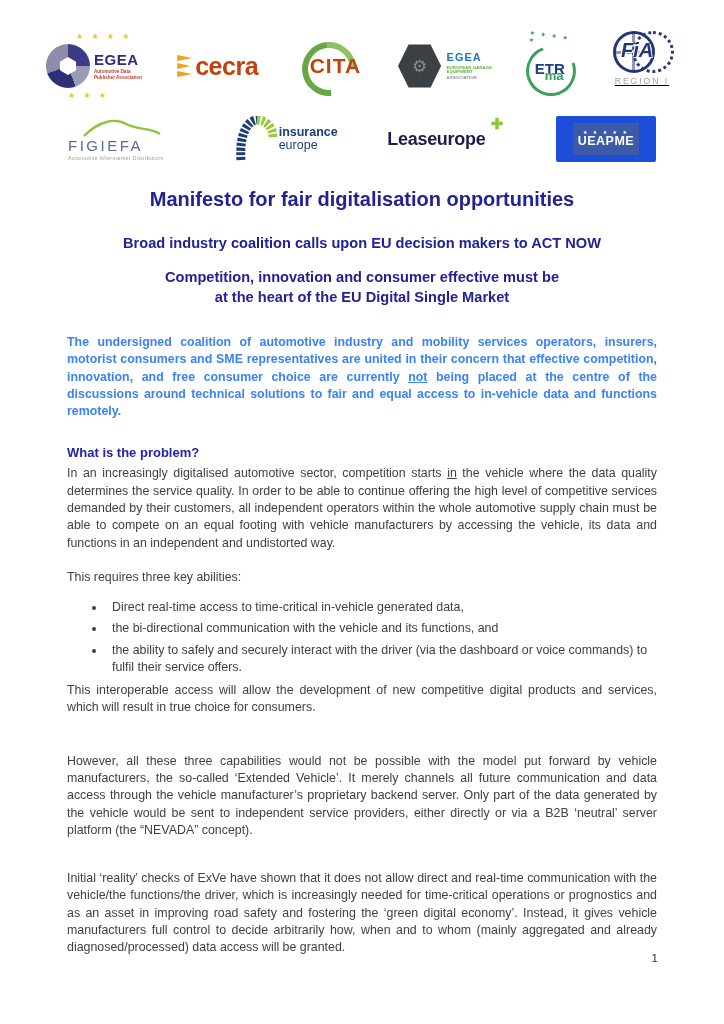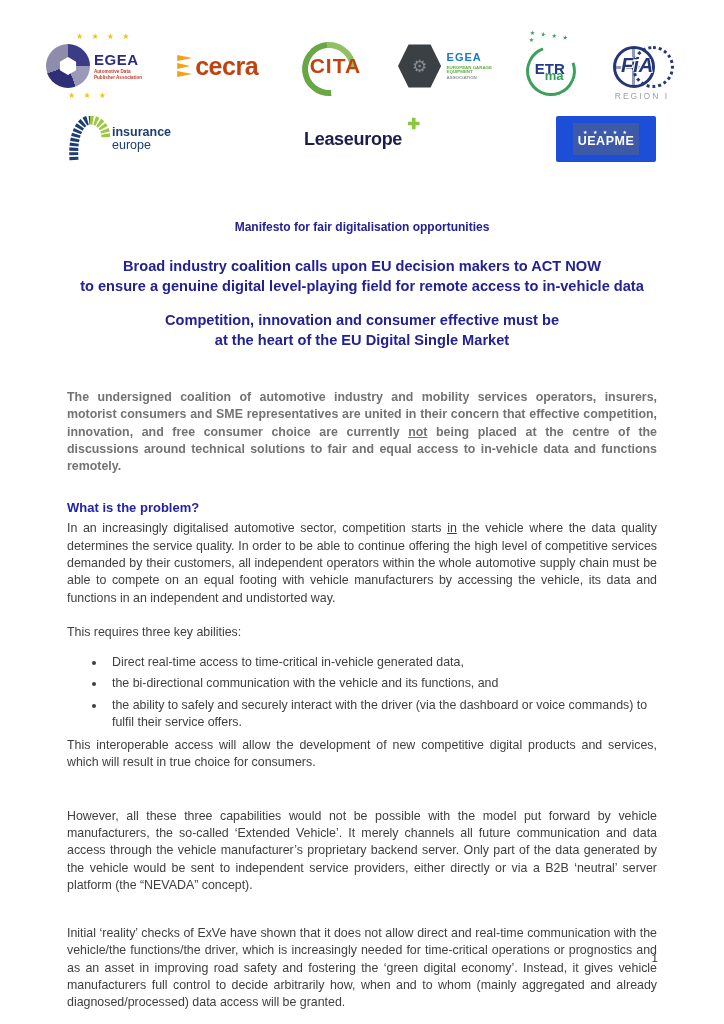--- a/index.html
+++ b/index.html
@@ -56,21 +56,21 @@
 
   
   .etrma{width:58px;height:64px;justify-content:center;}
   .etrma-circle{position:absolute;left:5px;top:12px;width:44px;height:44px;border-radius:50%;
     border:3px solid #3aa05a;border-top-color:transparent;transform:rotate(25deg);}
   .etrma-stars{position:absolute;top:-2px;left:8px;color:#3aa05a;font-size:6px;letter-spacing:2px;transform:rotate(8deg);}
   .etrma-etr{position:relative;color:#223a8c;font-weight:bold;font-size:15px;top:2px;}
   .etrma-ma{position:absolute;left:24px;top:34px;color:#2e9e5b;font-weight:bold;font-size:13px;}
 
   
-  .fia{width:72px;height:70px;flex-direction:column;justify-content:flex-end;}
+  .fia{width:72px;height:70px;flex-direction:column;justify-content:flex-start;text-decoration:underline;}
   .fia-globes{position:relative;width:58px;height:42px;}
   .fia-c1,.fia-c2{position:absolute;width:36px;height:36px;border-radius:50%;border:3px solid #253677;top:0;}
   .fia-c1{left:0;}
   .fia-c2{left:19px;border-style:dotted;}
   .fia-c1:before{content:"";position:absolute;left:46%;top:0;width:3px;height:100%;background:#253677;opacity:.5;}
   .fia-c1:after{content:"";position:absolute;top:46%;left:0;height:3px;width:100%;background:#253677;opacity:.5;}
   .fia-title{position:absolute;left:8px;top:8px;color:#253677;font-weight:bold;font-size:20px;font-style:italic;
     text-shadow:1px 1px 0 #fff,-1px -1px 0 #fff;}
   .fia-sub{color:#9aa0ab;font-size:8.5px;letter-spacing:2px;margin-top:3px;}
 
@@ -102,24 +102,24 @@
   
   .ueil{width:98px;height:44px;background:#10104a;align-items:center;padding:0 6px;box-sizing:border-box;}
   .ueil-title{font-weight:bold;font-size:27px;font-style:italic;letter-spacing:0;
     background-image:repeating-linear-gradient(to bottom,#f5d800 0 3px,#10104a 3px 4px);
     -webkit-background-clip:text;background-clip:text;color:transparent;line-height:1;}
   .ueil-stripes{flex:1;height:18px;margin-left:3px;
     background-image:repeating-linear-gradient(to bottom,#f5d800 0 2px,#10104a 2px 5px);}
 
   
   .content{padding:0 67px;}
-  .doc-title{margin-top:48px;text-align:center;color:#232196;font-weight:bold;font-size:12px;}
+  .doc-title{margin-top:16px;text-align:center;color:#232196;font-weight:bold;font-size:20px;}
   .doc-subtitle{margin-top:22px;text-align:center;color:#232196;font-weight:bold;font-size:14.6px;line-height:20px;}
   .doc-tagline{margin-top:14px;text-align:center;color:#232196;font-weight:bold;font-size:14.6px;line-height:20px;}
-  .intro{margin-top:39px;color:#737373;font-weight:bold;font-size:12.4px;line-height:17.3px;text-align:justify;}
+  .intro{margin-top:27px;color:#3b82f6;font-weight:bold;font-size:12.4px;line-height:17.3px;text-align:justify;}
   .section-heading{margin-top:25px;color:#2323a8;font-weight:bold;font-size:13px;}
   .para{margin-top:5px;color:#3f3f3f;font-size:12.4px;line-height:17.3px;text-align:justify;}
   .para.gap-lg{margin-top:36px;}
   .para.gap-md{margin-top:31px;}
   .para.gap-sm{margin-top:17px;}
   ul.abilities{margin:7px 0 0 0;padding-left:39px;color:#3f3f3f;font-size:12.4px;line-height:17.6px;}
   ul.abilities li{margin-bottom:4px;padding-left:6px;text-align:left;}
   .uline{text-decoration:underline;}
   .page-number{position:absolute;right:66px;bottom:60px;color:#333333;font-size:11.5px;}
 </style>
@@ -181,20 +181,27 @@
           <span class="fia-c2"></span>
         <span class="fia-title">FiA</span>
       </span>
       <span class="fia-sub">REGION I</span>
     </div>
 
   </div>
 
   <div class="logo-row2">
 
+    <div class="logo figiefa">
+      <svg width="80" height="20" viewBox="0 0 80 20">
+        <path d="M2 18 C 18 2, 34 0, 44 6 C 56 12, 70 10, 78 16" fill="none" stroke="#8cc63e" stroke-width="2.4"></path>
+      </svg>
+      <span class="figiefa-title">FIGIEFA</span>
+      <span class="figiefa-sub">Automotive Aftermarket Distributors</span>
+    </div>
 
     <div class="logo insur">
       <svg width="42" height="46" viewBox="0 0 42 46">
         <path d="M6 44 C 4 16, 14 4, 22 4" fill="none" stroke="#1c3e72" stroke-width="9" stroke-dasharray="3 1.6"></path>
         <path d="M22 4 C 31 4, 38 11, 38 22" fill="none" stroke="#9bc93d" stroke-width="9" stroke-dasharray="3 1.6"></path>
       </svg>
       <span class="insur-text">
         <div class="insur-l1">insurance</div>
         <div class="insur-l2">europe</div>
       </span>
@@ -214,21 +221,20 @@
 
 
   </div>
 
   <div class="content">
 
     <div class="doc-title">Manifesto for fair digitalisation opportunities</div>
 
     <div class="doc-subtitle">
       <div>Broad industry coalition calls upon EU decision makers to ACT NOW</div>
-      <div>to ensure a genuine digital level-playing field for remote access to in-vehicle data</div>
     </div>
 
     <div class="doc-tagline">
       <div>Competition, innovation and consumer effective must be</div>
       <div>at the heart of the EU Digital Single Market</div>
     </div>
 
     <p class="intro"><span>The undersigned coalition of automotive industry and mobility services operators, insurers, motorist consumers and SME representatives are united in their concern that effective competition, innovation, and free consumer choice are currently </span><span class="uline">not</span><span> being placed at the centre of the discussions around technical solutions to fair and equal access to in-vehicle data and functions remotely.</span></p>
 
     <div class="section-heading">What is the problem?</div>

